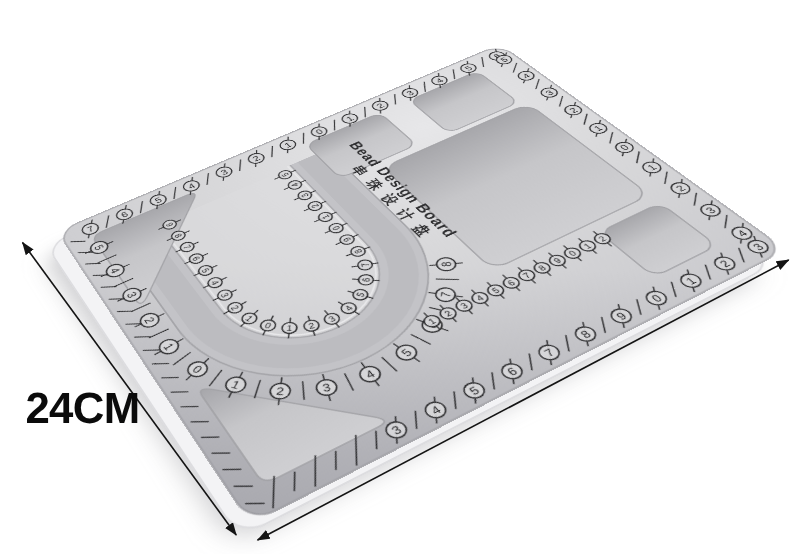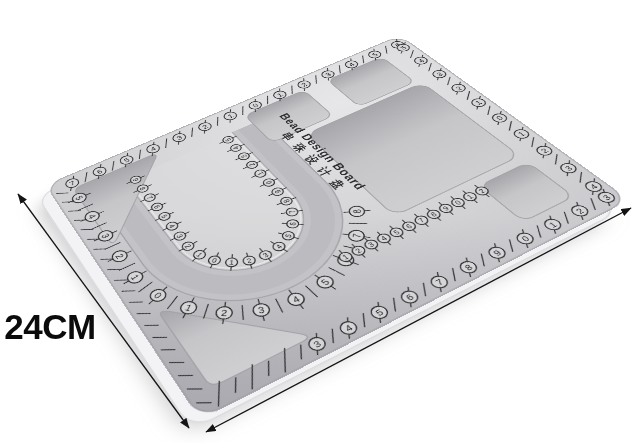--- a/index.html
+++ b/index.html
@@ -20,21 +20,21 @@
   }
   .btop{
     transform: matrix3d(1.2491,-0.4565,0,0.000349, 0.4506,0.5691,0,-0.000976, 0,0,1,0, 45,185,0,1);
   }
   .overlay{ position:absolute; left:0; top:0; }
   .dim-label{
     position:absolute; color:#0b0b0b; font-weight:700; font-size:35px;
     letter-spacing:-0.5px; text-align:center; line-height:1;
     font-family:"Liberation Sans", sans-serif;
   }
-  .dim-label.h{ left:0px; top:309px; width:100px; }
+  .dim-label.h{ left:16px; top:309px; width:100px; }
   .dim-label.w{ left:386px; top:338px; width:116px; }
   .title-en{ font-weight:700; font-size:10px; letter-spacing:0.6px; }
   .title-zh{ font-weight:700; font-size:9.5px; letter-spacing:6.5px; }
 </style>
 </head>
 <body>
 
 <div class="scene">
 
   <svg class="bshadow" viewBox="0 0 320 240" aria-hidden="true">

